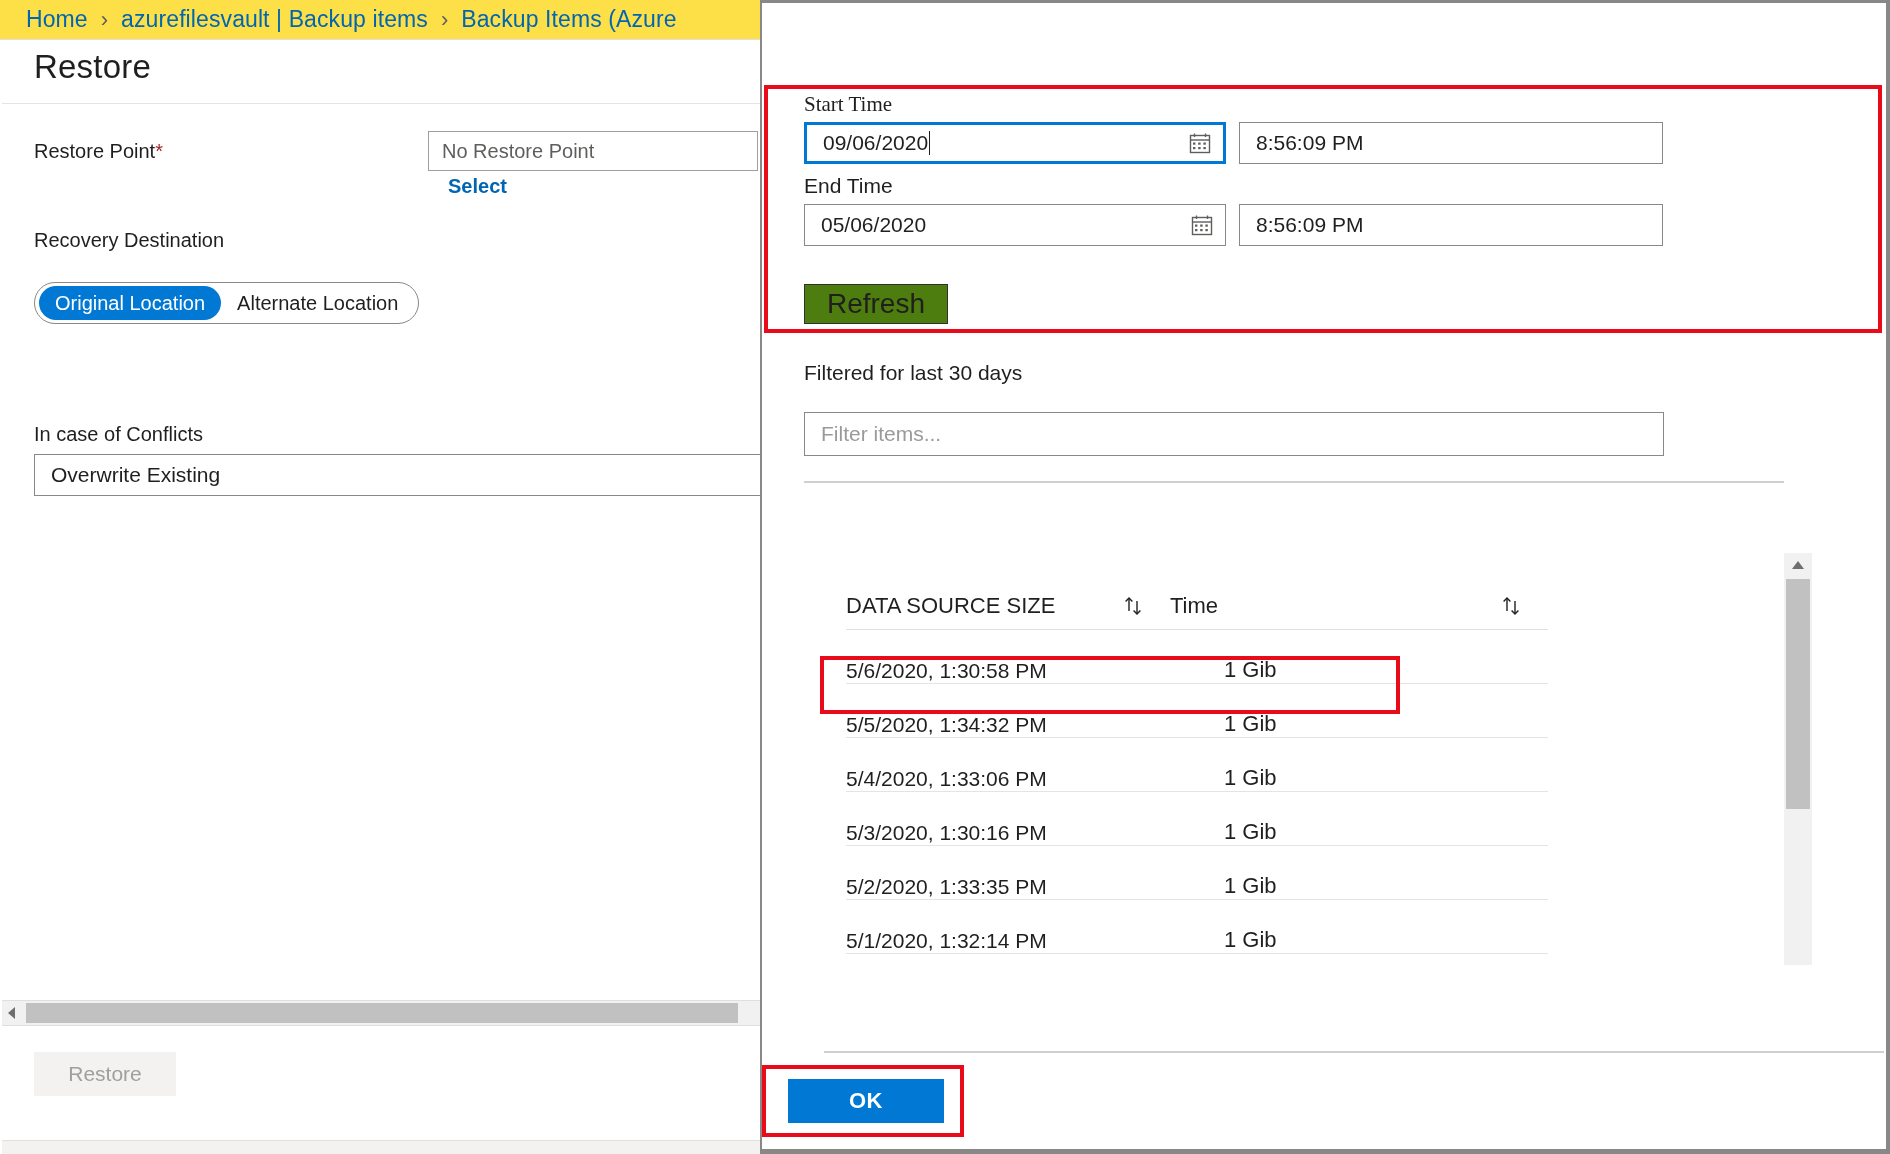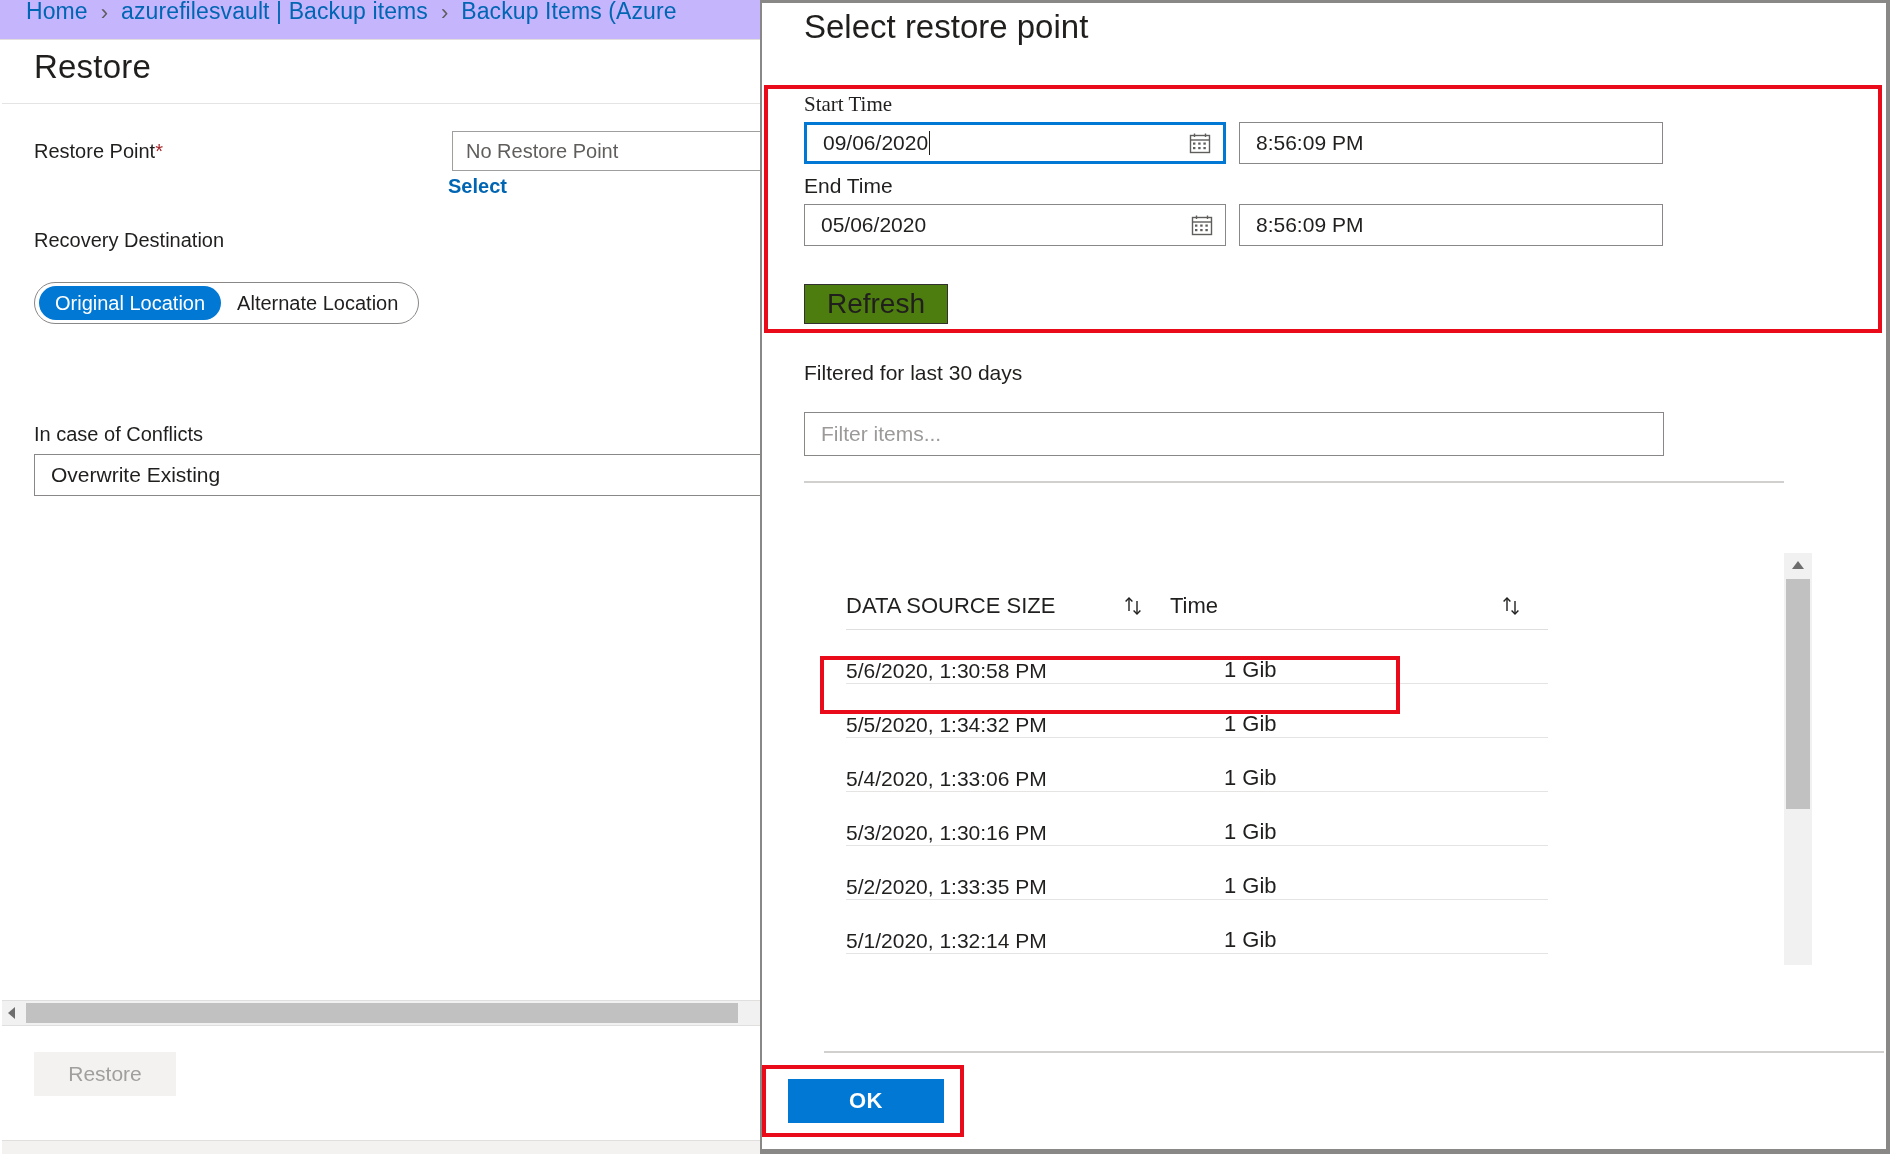--- a/index.html
+++ b/index.html
@@ -36,23 +36,24 @@
     box-sizing: border-box;
     border-right: 2px solid #8a8886;
     overflow: hidden;
   }
 
   .breadcrumb-bar {
     position: absolute;
     left: 0; top: 0;
     width: 762px;
     height: 40px;
-    background: #c4b5fd;
+    background: #fde047;
     border-bottom: 1px solid #e1dfdd;
     display: flex;
+    align-items: center;
     padding-left: 26px;
     box-sizing: border-box;
     white-space: nowrap;
   }
   .crumb {
     color: #0065b3;
     font-size: 23px;
     line-height: 1;
     letter-spacing: .1px;
   }
@@ -396,21 +397,21 @@
       <span class="crumb-sep">›</span>
       <span class="crumb">Backup Items (Azure</span>
     </div>
 
     <div class="blade-titlebar"></div>
     <div id="page-title">Restore</div>
 
     <div class="field-label" style="left:34px; top:140px;">
       <span>Restore Point</span><span class="req-star">*</span>
     </div>
-    <div class="ro-input" style="left:452px; top:131px; width:330px;">
+    <div class="ro-input" style="left:428px; top:131px; width:330px;">
       <span>No Restore Point</span>
     </div>
     <div class="link-btn" style="left:448px; top:175px;">Select</div>
 
     <div class="field-label" style="left:34px; top:229px;">Recovery Destination</div>
 
     <div class="pill-group" style="top:282px;">
       <div class="pill selected">Original Location</div>
       <div class="pill">Alternate Location</div>
     </div>
@@ -431,21 +432,20 @@
 
     <div class="footer-btn" style="left:34px; top:1052px; width:142px; height:44px;">
       <span>Restore</span>
     </div>
 
     <div class="bottom-strip"></div>
   </div>
 
   <div id="right-panel">
 
-    <div id="panel-title">Select restore point</div>
 
     <div class="annot" style="left:2px; top:82px; width:1118px; height:248px;"></div>
 
     <div class="panel-label" style="left:42px; top:89px;font-family:Liberation Serif, serif;">Start Time</div>
     <div class="tb focused" style="left:42px; top:119px; width:422px;">
       <span>09/06/2020</span>
         <span class="caret"></span>
       <span class="cal-icon">
         <svg width="22" height="22" viewBox="0 0 22 22" aria-hidden="true">
           <rect x="1.5" y="3.5" width="19" height="17" fill="none" stroke="#605e5c" stroke-width="1.4"></rect>

